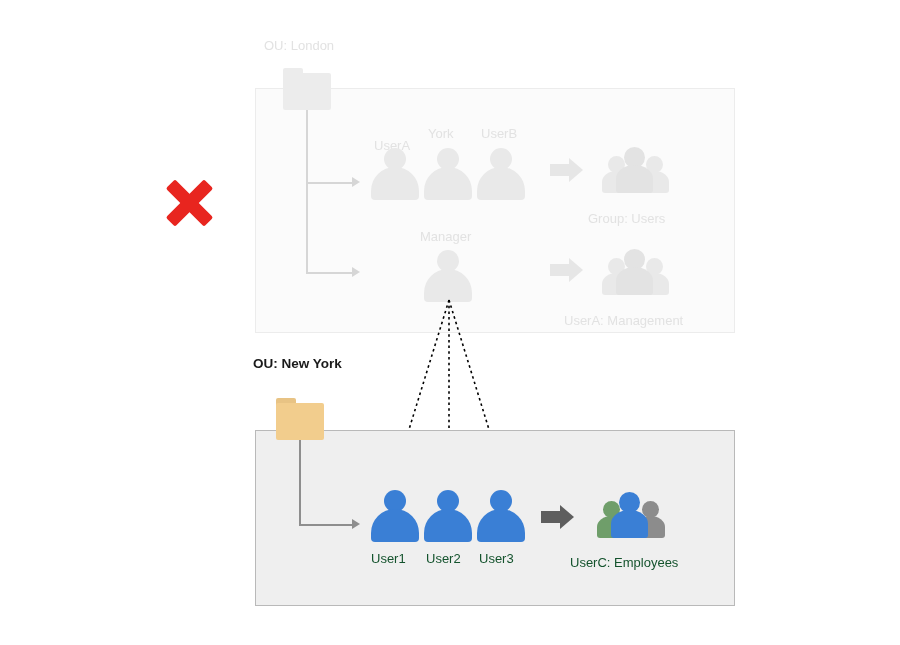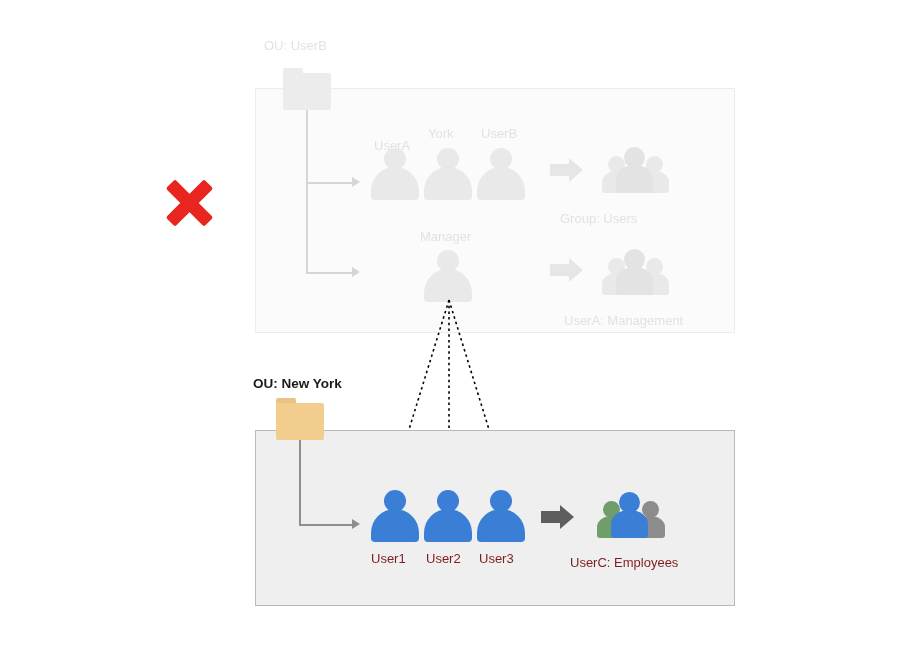--- a/index.html
+++ b/index.html
@@ -14,21 +14,21 @@
     background: #ffffff;
     font-family: "Liberation Sans", sans-serif;
     overflow: hidden;
   }
 
   
   .lbl {
     position: absolute;
     white-space: nowrap;
     font-size: 13px;
-    color: #7f1d1d;
+    color: #14532d;
   }
   .lbl-faded {
     color: #e2e2e2;
   }
   .lbl-bold {
     font-weight: bold;
     font-size: 13.5px;
     color: #1a1a1a;
   }
 
@@ -169,21 +169,21 @@
   
   .dotted-svg { position: absolute; left: 0; top: 0; }
 </style>
 </head>
 <body>
 
 <div id="canvas">
 
   <div class="panel panel-top"></div>
 
-  <div class="lbl lbl-faded" style="left:264px; top:38px;">OU: UserB</div>
+  <div class="lbl lbl-faded" style="left:264px; top:38px;">OU: London</div>
 
   <div class="folder folder-grey" style="left:283px; top:68px;">
     <div class="tab"></div>
     <div class="body"></div>
   </div>
 
   <div class="elbow" style="left:306px; top:110px; width:48px; height:72px;"></div>
   <div class="arrowhead" style="left:352px; top:177px;"></div>
 
   <div class="elbow" style="left:306px; top:110px; width:48px; height:162px;"></div>
@@ -213,21 +213,21 @@
 
   <div class="group" style="left:604px; top:144px;">
     <div class="g-head" style="left:4px; top:12px; width:17px; height:17px; background:#e9e9e9;"></div>
     <div class="g-body" style="left:-2px; top:27px; width:29px; height:22px; background:#e9e9e9;"></div>
     <div class="g-head" style="left:42px; top:12px; width:17px; height:17px; background:#e9e9e9;"></div>
     <div class="g-body" style="left:36px; top:27px; width:29px; height:22px; background:#e9e9e9;"></div>
     <div class="g-head" style="left:20px; top:3px; width:21px; height:21px; background:#e3e3e3;"></div>
     <div class="g-body" style="left:12px; top:21px; width:37px; height:28px; background:#e3e3e3;"></div>
   </div>
 
-  <div class="lbl lbl-faded" style="left:560px; top:211px;text-align:right;">Group: Users</div>
+  <div class="lbl lbl-faded" style="left:588px; top:211px;text-align:right;">Group: Users</div>
 
   <div class="lbl lbl-faded" style="left:420px; top:229px;">Manager</div>
 
   <div class="person p-faded" style="left:424px; top:250px;">
     <div class="head"></div>
     <div class="body"></div>
   </div>
 
   <div class="blockarrow blockarrow-faded" style="left:550px; top:258px; width:34px; height:24px;">
     <div class="shaft"></div>
@@ -258,21 +258,21 @@
     </g>
     <g fill="#000000">
       <polygon points="394,488 389,474 399,475"></polygon>
       <polygon points="449,488 444,474 454,474"></polygon>
       <polygon points="504,488 499,475 509,474"></polygon>
     </g>
   </svg>
 
   <div class="panel panel-bottom"></div>
 
-  <div class="lbl lbl-bold" style="left:253px; top:376px;">OU: New York</div>
+  <div class="lbl lbl-bold" style="left:253px; top:356px;">OU: New York</div>
 
   <div class="folder folder-tan" style="left:276px; top:398px;">
     <div class="tab"></div>
     <div class="body"></div>
   </div>
 
   <div class="elbow elbow-dark" style="left:299px; top:440px; width:55px; height:84px;"></div>
   <div class="arrowhead arrowhead-dark" style="left:352px; top:519px;"></div>
 
   <div class="person p-blue" style="left:371px; top:490px;">

